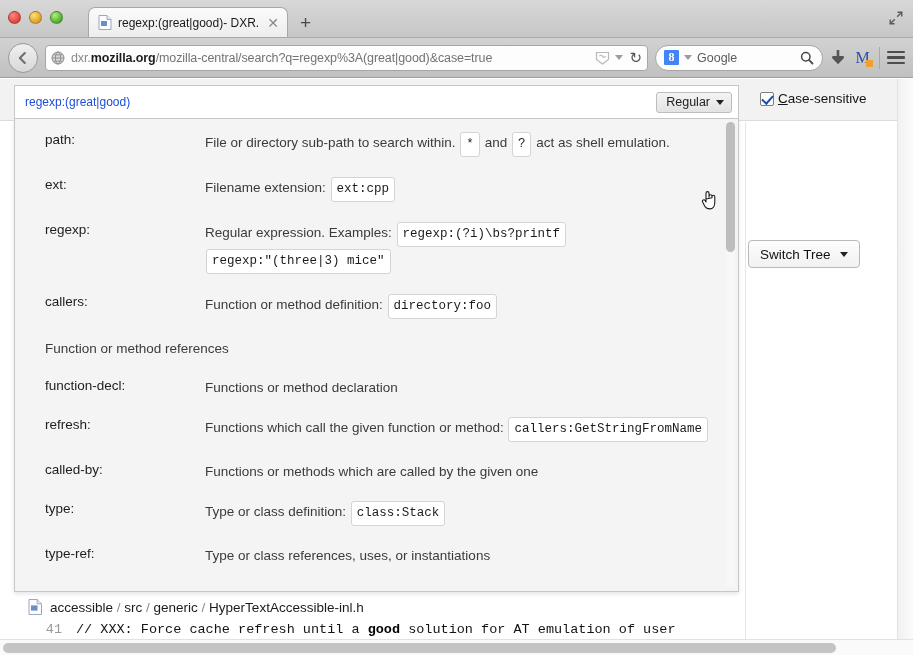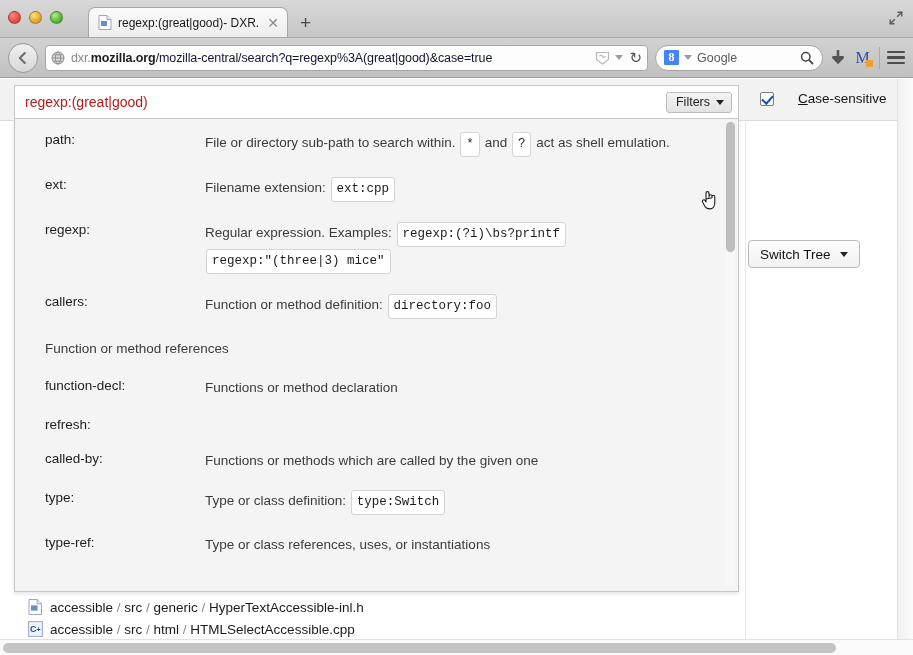--- a/index.html
+++ b/index.html
@@ -80,21 +80,21 @@
     border-radius: 4px;
     display: flex; align-items: center; padding: 0 5px; gap: 6px;
     min-width: 0;
   }
   .globe { width: 14px; height: 14px; flex: 0 0 auto; }
   .urltext {
     font-size: 12.5px; color: #8a8a8a; white-space: nowrap;
     overflow: hidden; flex: 1 1 auto; letter-spacing: -.1px;
   }
   .urltext b { color: #1c1c1c; font-weight: bold; }
-  .urltext .u-dark { color: #0f172a; }
+  .urltext .u-dark { color: #737373; }
   .url-icons { display: flex; align-items: center; gap: 4px; flex: 0 0 auto; }
   .shield {
     width: 17px; height: 16px; color: #b4b4b4;
   }
   .caret-sm {
     width: 0; height: 0; border-left: 4px solid transparent;
     border-right: 4px solid transparent; border-top: 5px solid #9d9d9d;
   }
   .reload { font-size: 15px; color: #555; line-height: 1; padding-left:2px;}
   .searchbox {
@@ -144,37 +144,37 @@
     width: 725px; height: 34px;
     background: #ffffff;
     border: 1px solid #c7c7c7;
     display: flex; align-items: center;
     padding: 0 6px 0 10px;
     z-index: 4;
   }
   .searchfield input {
     border: none; outline: none; flex: 1 1 auto;
     font-family: "Liberation Sans", sans-serif;
-    font-size: 14px; color: #b91c1c; background: transparent;
+    font-size: 12px; color: #1d4ed8; background: transparent;
   }
   .filters-btn {
     height: 21px; padding: 0 7px 0 9px;
     background: linear-gradient(#f4f4f4, #e3e3e3);
     border: 1px solid #bdbdbd; border-radius: 3px;
     display: flex; align-items: center; gap: 6px;
     font-size: 12.5px; color: #222; flex: 0 0 auto;
   }
   .caret-dn {
     width: 0; height: 0; border-left: 4.5px solid transparent;
     border-right: 4.5px solid transparent; border-top: 5px solid #222;
   }
 
   .casewrap {
     position: absolute; left: 760px; top: 12px;
-    display: flex; align-items: center; gap: 24px;
+    display: flex; align-items: center; gap: 4px;
   }
   .cbox {
     width: 14px; height: 14px; background: #fdfdfd;
     border: 1px solid #7d7d7d; border-radius: 2px;
     position: relative; flex: 0 0 auto;
   }
   .cbox::after {
     content: ""; position: absolute; left: 3px; top: 0px;
     width: 5px; height: 9px; border: solid #1b4fa8;
     border-width: 0 2.2px 2.2px 0; transform: rotate(42deg);
@@ -379,21 +379,21 @@
   </div>
 
   <div class="page">
 
     <div class="rightpanel-edge"></div>
     <div class="topstrip"></div>
 
     <div class="searchfield">
       <input value="regexp:(great|good)" placeholder="Search..." style="">
       <span class="filters-btn">
-        <span>Filters</span>
+        <span>Regular</span>
         <span class="caret-dn"></span>
       </span>
     </div>
 
     <div class="casewrap">
       <span class="cbox"></span>
       <span class="caselabel"><u>C</u><span>ase-sensitive</span></span>
     </div>
 
     <div class="switchtree">
@@ -421,48 +421,53 @@
           </div>
           <div class="frow">
             <div class="fdesc"><span>Function or method references </span></div>
           </div>
           <div class="frow">
             <div class="fkey">function-decl:</div>
             <div class="fdesc"><span>Functions or method declaration </span></div>
           </div>
           <div class="frow">
             <div class="fkey">refresh:</div>
+            <div class="fdesc"><span>Functions which call the given function or method: </span><code class="chip">callers:GetStringFromName</code> </div>
           </div>
           <div class="frow">
             <div class="fkey">called-by:</div>
             <div class="fdesc"><span>Functions or methods which are called by the given one </span></div>
           </div>
           <div class="frow">
             <div class="fkey">type:</div>
-            <div class="fdesc"><span>Type or class definition: </span><code class="chip">type:Switch</code> </div>
+            <div class="fdesc"><span>Type or class definition: </span><code class="chip">class:Stack</code> </div>
           </div>
           <div class="frow">
             <div class="fkey">type-ref:</div>
             <div class="fdesc"><span>Type or class references, uses, or instantiations </span></div>
           </div>
         </div>
       <div class="panel-scroll"></div>
       <div class="panel-thumb"></div>
     </div>
 
     <div class="results" id="results-list">
         <div class="result">
           <div class="result-head">
             <span class="ficon"><svg viewBox="0 0 15 16" width="15" height="16">
                 <path d="M1 0.5h8.2l4.3 4.3v10.7H1z" fill="#fdfdfd" stroke="#9aa6c4" stroke-width="1"></path>
                 <path d="M9.2 0.5v4.3h4.3" fill="#e6ebf5" stroke="#9aa6c4" stroke-width="1"></path>
                 <rect x="3" y="6.4" width="6.5" height="5.2" fill="#6d8cc8"></rect>
               </svg></span>
             <span class="fpath"><span>accessible</span><span class="sep"> / </span><span>src</span><span class="sep"> / </span><span>generic</span><span class="sep"> / </span><span>HyperTextAccessible-inl.h</span></span>
           </div>
+          <div class="result-line">
+            <span class="lineno">41</span>
+            <span class="linetext"><span>// XXX: Force cache refresh until a </span><b>good</b><span> solution for AT emulation of user</span></span>
+          </div>
         </div>
         <div class="result">
           <div class="result-head">
             <span class="ficon"><svg viewBox="0 0 15 16" width="15" height="16">
                 <rect x="0.6" y="0.6" width="13.8" height="14.8" fill="#eef2fb" stroke="#9aa6c4" stroke-width="1"></rect>
                 <text x="2" y="11.4" font-family="Liberation Sans, sans-serif" font-size="9" font-weight="bold" fill="#1b4fa8">C</text>
                 <text x="8.2" y="10.6" font-family="Liberation Sans, sans-serif" font-size="7.5" font-weight="bold" fill="#1b4fa8">+</text>
               </svg></span>
             <span class="fpath"><span>accessible</span><span class="sep"> / </span><span>src</span><span class="sep"> / </span><span>html</span><span class="sep"> / </span><span>HTMLSelectAccessible.cpp</span></span>
           </div>

